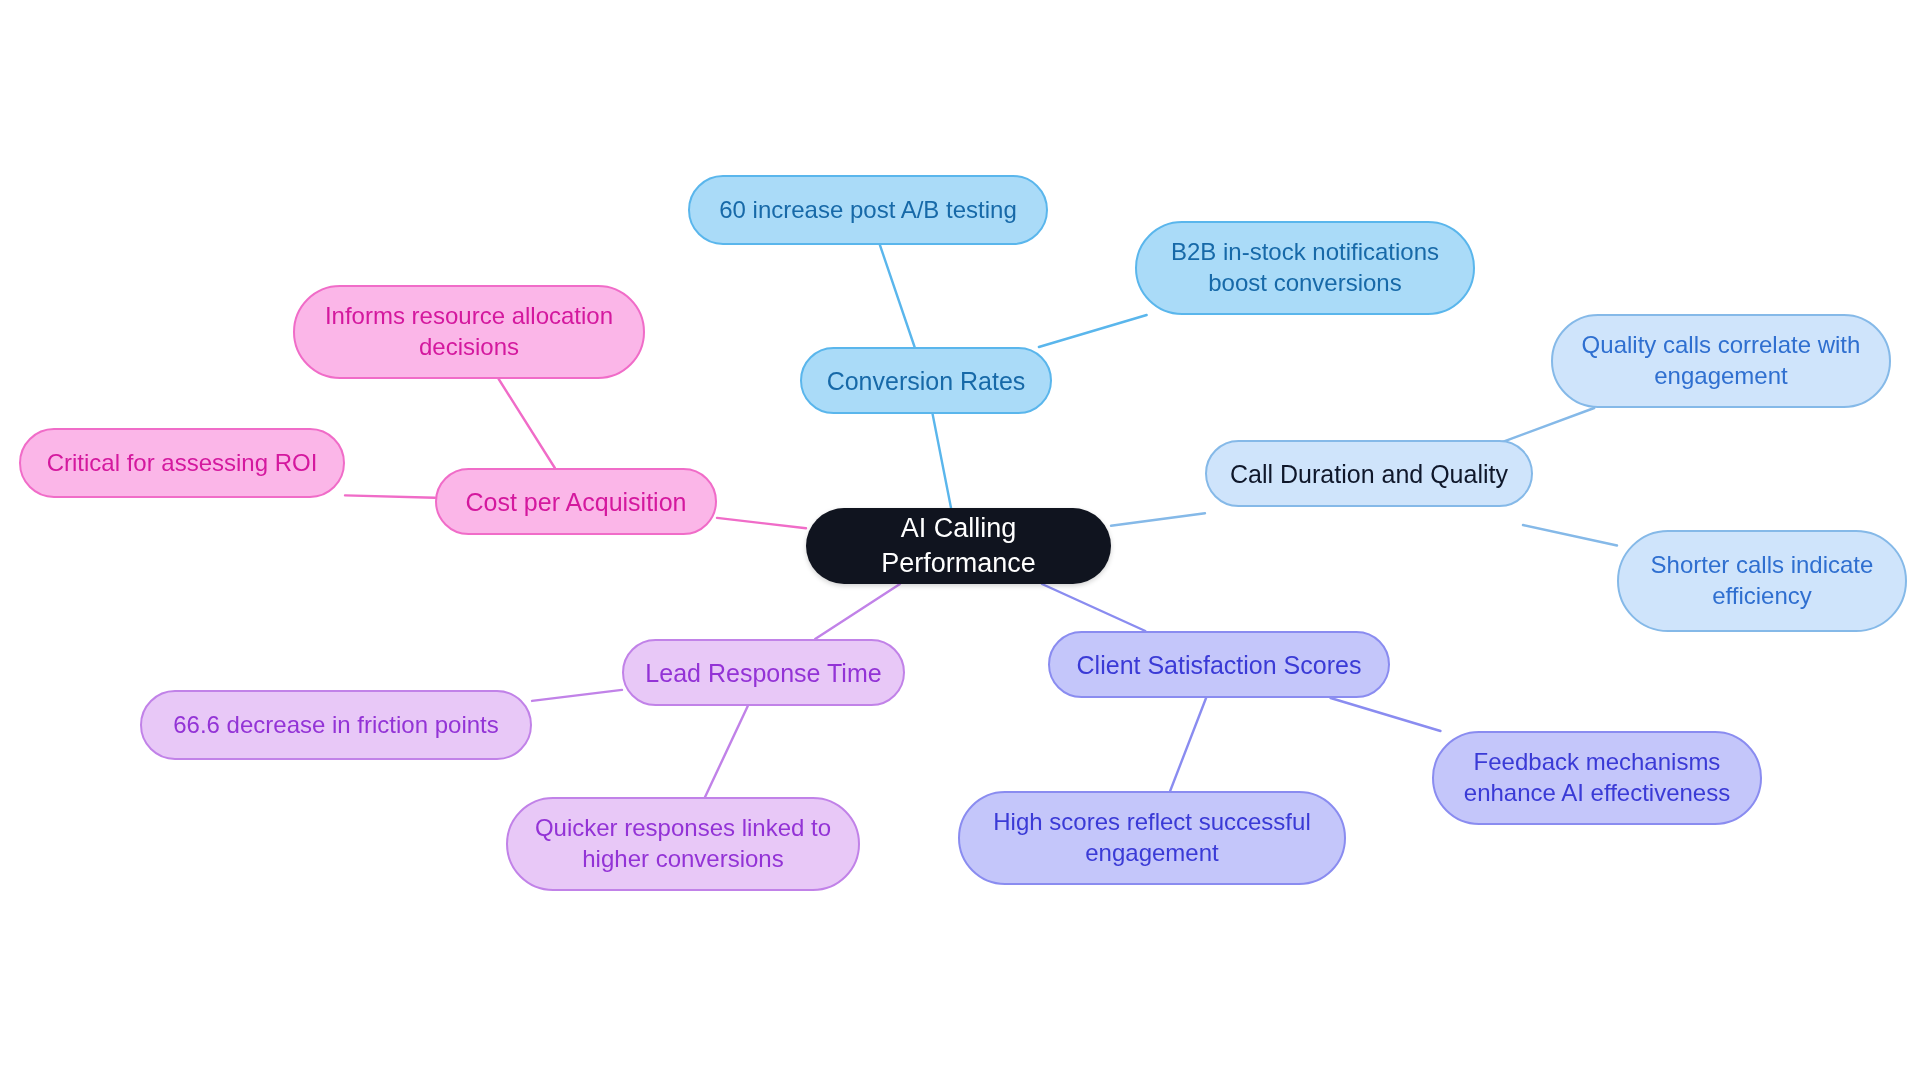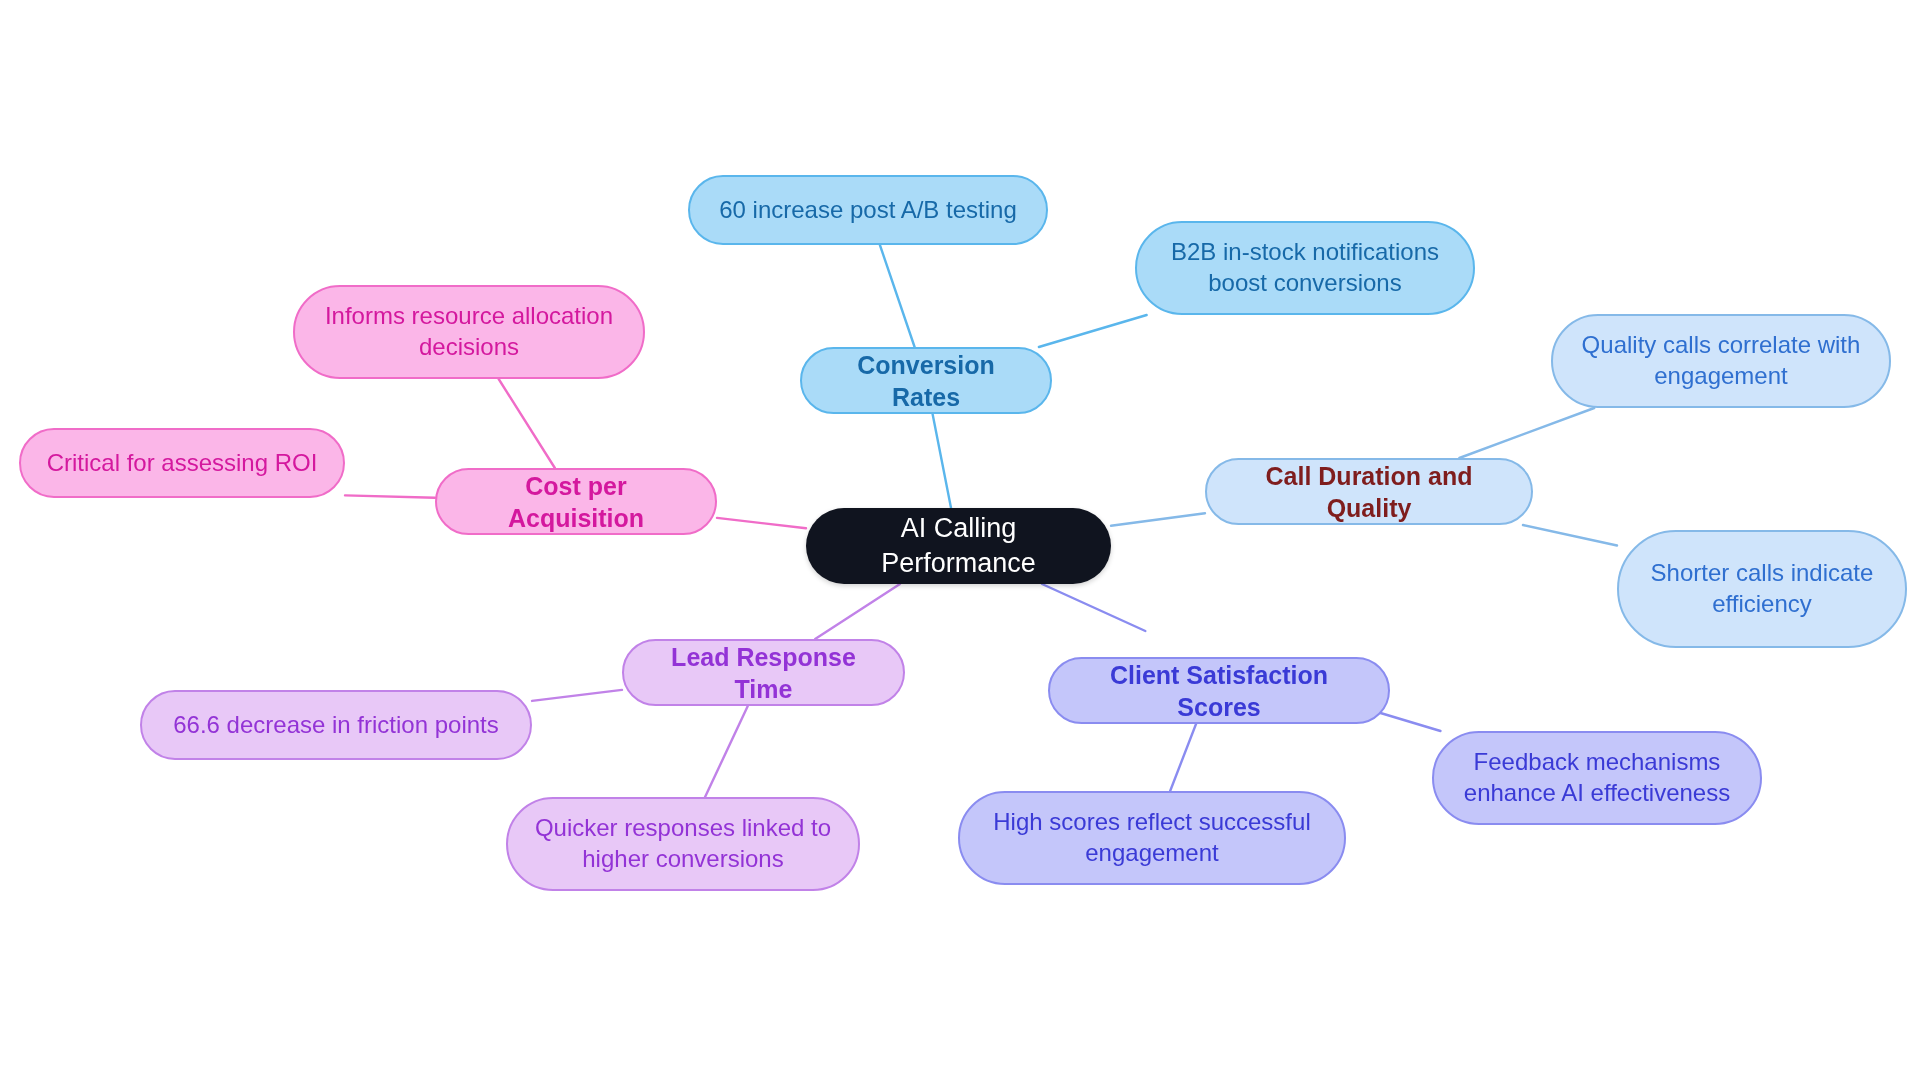--- a/index.html
+++ b/index.html
@@ -42,21 +42,21 @@
     padding: 5px 18px;
   }
   .node.root {
     border-width: 0;
     background: #10141f;
     color: #ffffff;
     font-size: 27px;
     border-radius: 40px;
     box-shadow: 0 2px 5px rgba(0,0,0,0.18);
   }
-  .node.branch { font-size: 25px; font-weight: bold; }
+  .node.branch { font-size: 25px; }
   .node.leaf   { font-size: 24px; }
 </style>
 </head>
 <body>
 
 <div id="mindmap">
   <svg id="edges" viewBox="0 0 1920 1083">
       <line x1="951.0377643504531" y1="508" x2="932.5785498489425" y2="414" stroke="#5ab6ec" stroke-width="2.4" stroke-linecap="round"></line>
       <line x1="1111" y1="525.7533495736906" x2="1205" y2="513.2734470158343" stroke="#85b9e8" stroke-width="2.4" stroke-linecap="round"></line>
       <line x1="1042.035864978903" y1="584" x2="1145.3565400843881" y2="631" stroke="#8a8cf0" stroke-width="2.4" stroke-linecap="round"></line>
@@ -72,26 +72,26 @@
       <line x1="747.7755102040817" y1="706" x2="705.0612244897959" y2="797" stroke="#c182e8" stroke-width="2.4" stroke-linecap="round"></line>
       <line x1="554.8525073746313" y1="468" x2="498.66961651917404" y2="379" stroke="#f06cc8" stroke-width="2.4" stroke-linecap="round"></line>
       <line x1="435" y1="497.742385786802" x2="345" y2="495.3439086294416" stroke="#f06cc8" stroke-width="2.4" stroke-linecap="round"></line>
     </svg>
   <div id="node-layer">
       <div class="node root" style="left: 806px; top: 508px; width: 305px; height: 76px;"><span>AI Calling Performance</span></div>
       <div class="node branch" style="left: 800px; top: 347px; width: 252px; height: 67px; background: rgb(170, 219, 248); border-color: rgb(90, 182, 236); color: rgb(23, 105, 168);"><span>Conversion Rates</span></div>
       <div class="node leaf" style="left: 688px; top: 175px; width: 360px; height: 70px; background: rgb(170, 219, 248); border-color: rgb(90, 182, 236); color: rgb(23, 105, 168);"><span>60 increase post A/B testing</span></div>
       <div class="node leaf" style="left: 1135px; top: 221px; width: 340px; height: 94px; background: rgb(170, 219, 248); border-color: rgb(90, 182, 236); color: rgb(23, 105, 168);"><span>B2B in-stock notifications
 boost conversions</span></div>
-      <div class="node branch" style="left: 1205px; top: 458px; width: 328px; height: 67px; background: rgb(207, 228, 251); border-color: rgb(133, 185, 232); color: #7f1d1d;"><span>Call Duration and Quality</span></div>
+      <div class="node branch" style="left: 1205px; top: 440px; width: 328px; height: 67px; background: rgb(207, 228, 251); border-color: rgb(133, 185, 232); color: #0f172a;"><span>Call Duration and Quality</span></div>
       <div class="node leaf" style="left: 1551px; top: 314px; width: 340px; height: 94px; background: rgb(207, 228, 251); border-color: rgb(133, 185, 232); color: rgb(47, 111, 208);"><span>Quality calls correlate with
 engagement</span></div>
-      <div class="node leaf" style="left: 1617px; top: 530px; width: 290px; height: 118px; background: rgb(207, 228, 251); border-color: rgb(133, 185, 232); color: rgb(47, 111, 208);"><span>Shorter calls indicate
+      <div class="node leaf" style="left: 1617px; top: 530px; width: 290px; height: 102px; background: rgb(207, 228, 251); border-color: rgb(133, 185, 232); color: rgb(47, 111, 208);"><span>Shorter calls indicate
 efficiency</span></div>
-      <div class="node branch" style="left: 1048px; top: 631px; width: 342px; height: 67px; background: rgb(196, 198, 250); border-color: rgb(138, 140, 240); color: rgb(58, 58, 214); margin-top: 26px;"><span>Client Satisfaction Scores</span></div>
+      <div class="node branch" style="left: 1048px; top: 631px; width: 342px; height: 67px; background: rgb(196, 198, 250); border-color: rgb(138, 140, 240); color: rgb(58, 58, 214);"><span>Client Satisfaction Scores</span></div>
       <div class="node leaf" style="left: 958px; top: 791px; width: 388px; height: 94px; background: rgb(196, 198, 250); border-color: rgb(138, 140, 240); color: rgb(58, 58, 214);"><span>High scores reflect successful
 engagement</span></div>
       <div class="node leaf" style="left: 1432px; top: 731px; width: 330px; height: 94px; background: rgb(196, 198, 250); border-color: rgb(138, 140, 240); color: rgb(58, 58, 214);"><span>Feedback mechanisms
 enhance AI effectiveness</span></div>
       <div class="node branch" style="left: 622px; top: 639px; width: 283px; height: 67px; background: rgb(232, 200, 247); border-color: rgb(193, 130, 232); color: rgb(147, 51, 214); text-align: center;"><span>Lead Response Time</span></div>
       <div class="node leaf" style="left: 140px; top: 690px; width: 392px; height: 70px; background: rgb(232, 200, 247); border-color: rgb(193, 130, 232); color: rgb(147, 51, 214); justify-content: center;"><span>66.6 decrease in friction points</span></div>
       <div class="node leaf" style="left: 506px; top: 797px; width: 354px; height: 94px; background: rgb(232, 200, 247); border-color: rgb(193, 130, 232); color: rgb(147, 51, 214);"><span>Quicker responses linked to
 higher conversions</span></div>
       <div class="node branch" style="left: 435px; top: 468px; width: 282px; height: 67px; background: rgb(251, 182, 232); border-color: rgb(240, 108, 200); color: rgb(212, 24, 158);"><span>Cost per Acquisition</span></div>
       <div class="node leaf" style="left: 293px; top: 285px; width: 352px; height: 94px; background: rgb(251, 182, 232); border-color: rgb(240, 108, 200); color: rgb(212, 24, 158);"><span>Informs resource allocation

